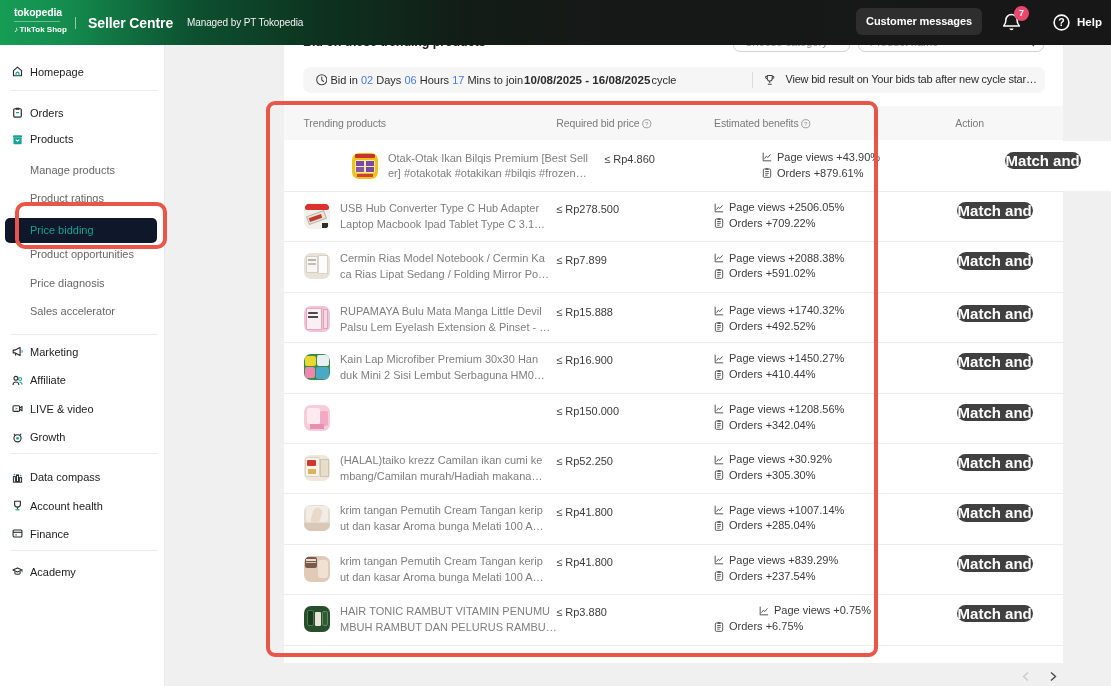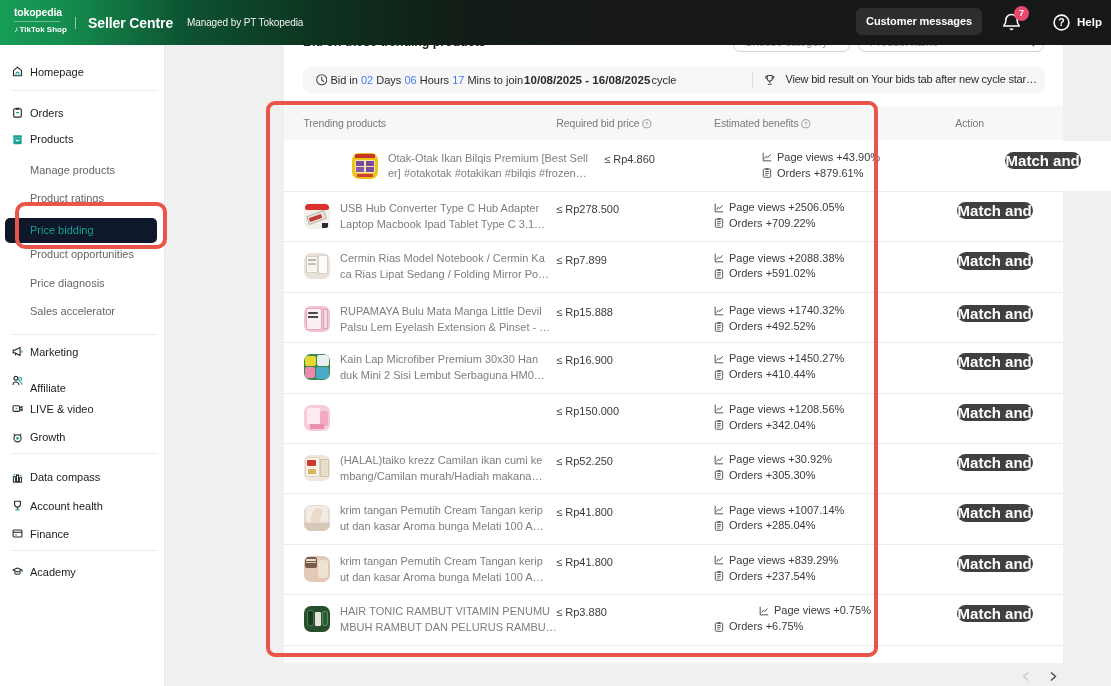--- a/index.html
+++ b/index.html
@@ -395,21 +395,21 @@
       <rect x="1" y="2.8" width="6.6" height="5.6" rx="1.1" fill="none" stroke="#2b2b2b" stroke-width="1.1"></rect>
       <path d="M7.6 5 L10 3.4 V7.8 L7.6 6.2" fill="none" stroke="#2b2b2b" stroke-width="1.1" stroke-linejoin="round"></path>
       <path d="M3.6 4.4 L5.7 5.6 L3.6 6.8 Z" fill="#18a296"></path>
     </svg>
   <svg class="sicon" style="top:386.9px;" width="11" height="11" viewBox="0 0 11 11">
       <circle cx="5.5" cy="6.3" r="3.6" fill="none" stroke="#2b2b2b" stroke-width="1.1"></circle>
       <path d="M3.1 3.4 L1.9 1.7 M7.9 3.4 L9.1 1.7" stroke="#2b2b2b" stroke-width="1.1"></path>
       <circle cx="5.5" cy="6.3" r="1.4" fill="#18a296"></circle>
     </svg>
   <div class="sitem" style="top:299.8px;">Marketing</div>
-  <div class="sitem" style="top:328.3px;margin-top:8px;">Affiliate</div>
+  <div class="sitem" style="top:328.3px;">Affiliate</div>
   <div class="sitem" style="top:356.8px;">LIVE &amp; video</div>
   <div class="sitem" style="top:385.4px;">Growth</div>
   <div class="sdiv" style="top:408.4px;"></div>
   <svg class="sicon" style="top:426.8px;" width="11" height="11" viewBox="0 0 11 11">
       <rect x="1.4" y="4.6" width="2" height="5.6" fill="none" stroke="#2b2b2b" stroke-width="1"></rect>
       <rect x="4.5" y="2.9" width="2" height="7.3" fill="none" stroke="#2b2b2b" stroke-width="1"></rect>
       <rect x="7.6" y="5.6" width="2" height="4.6" fill="none" stroke="#2b2b2b" stroke-width="1"></rect>
       <path d="M1.6 2.6 h1.7 M7.8 3.6 h1.7" stroke="#18a296" stroke-width="1.2"></path>
     </svg>
   <svg class="sicon" style="top:455.3px;" width="11" height="11" viewBox="0 0 11 11">

